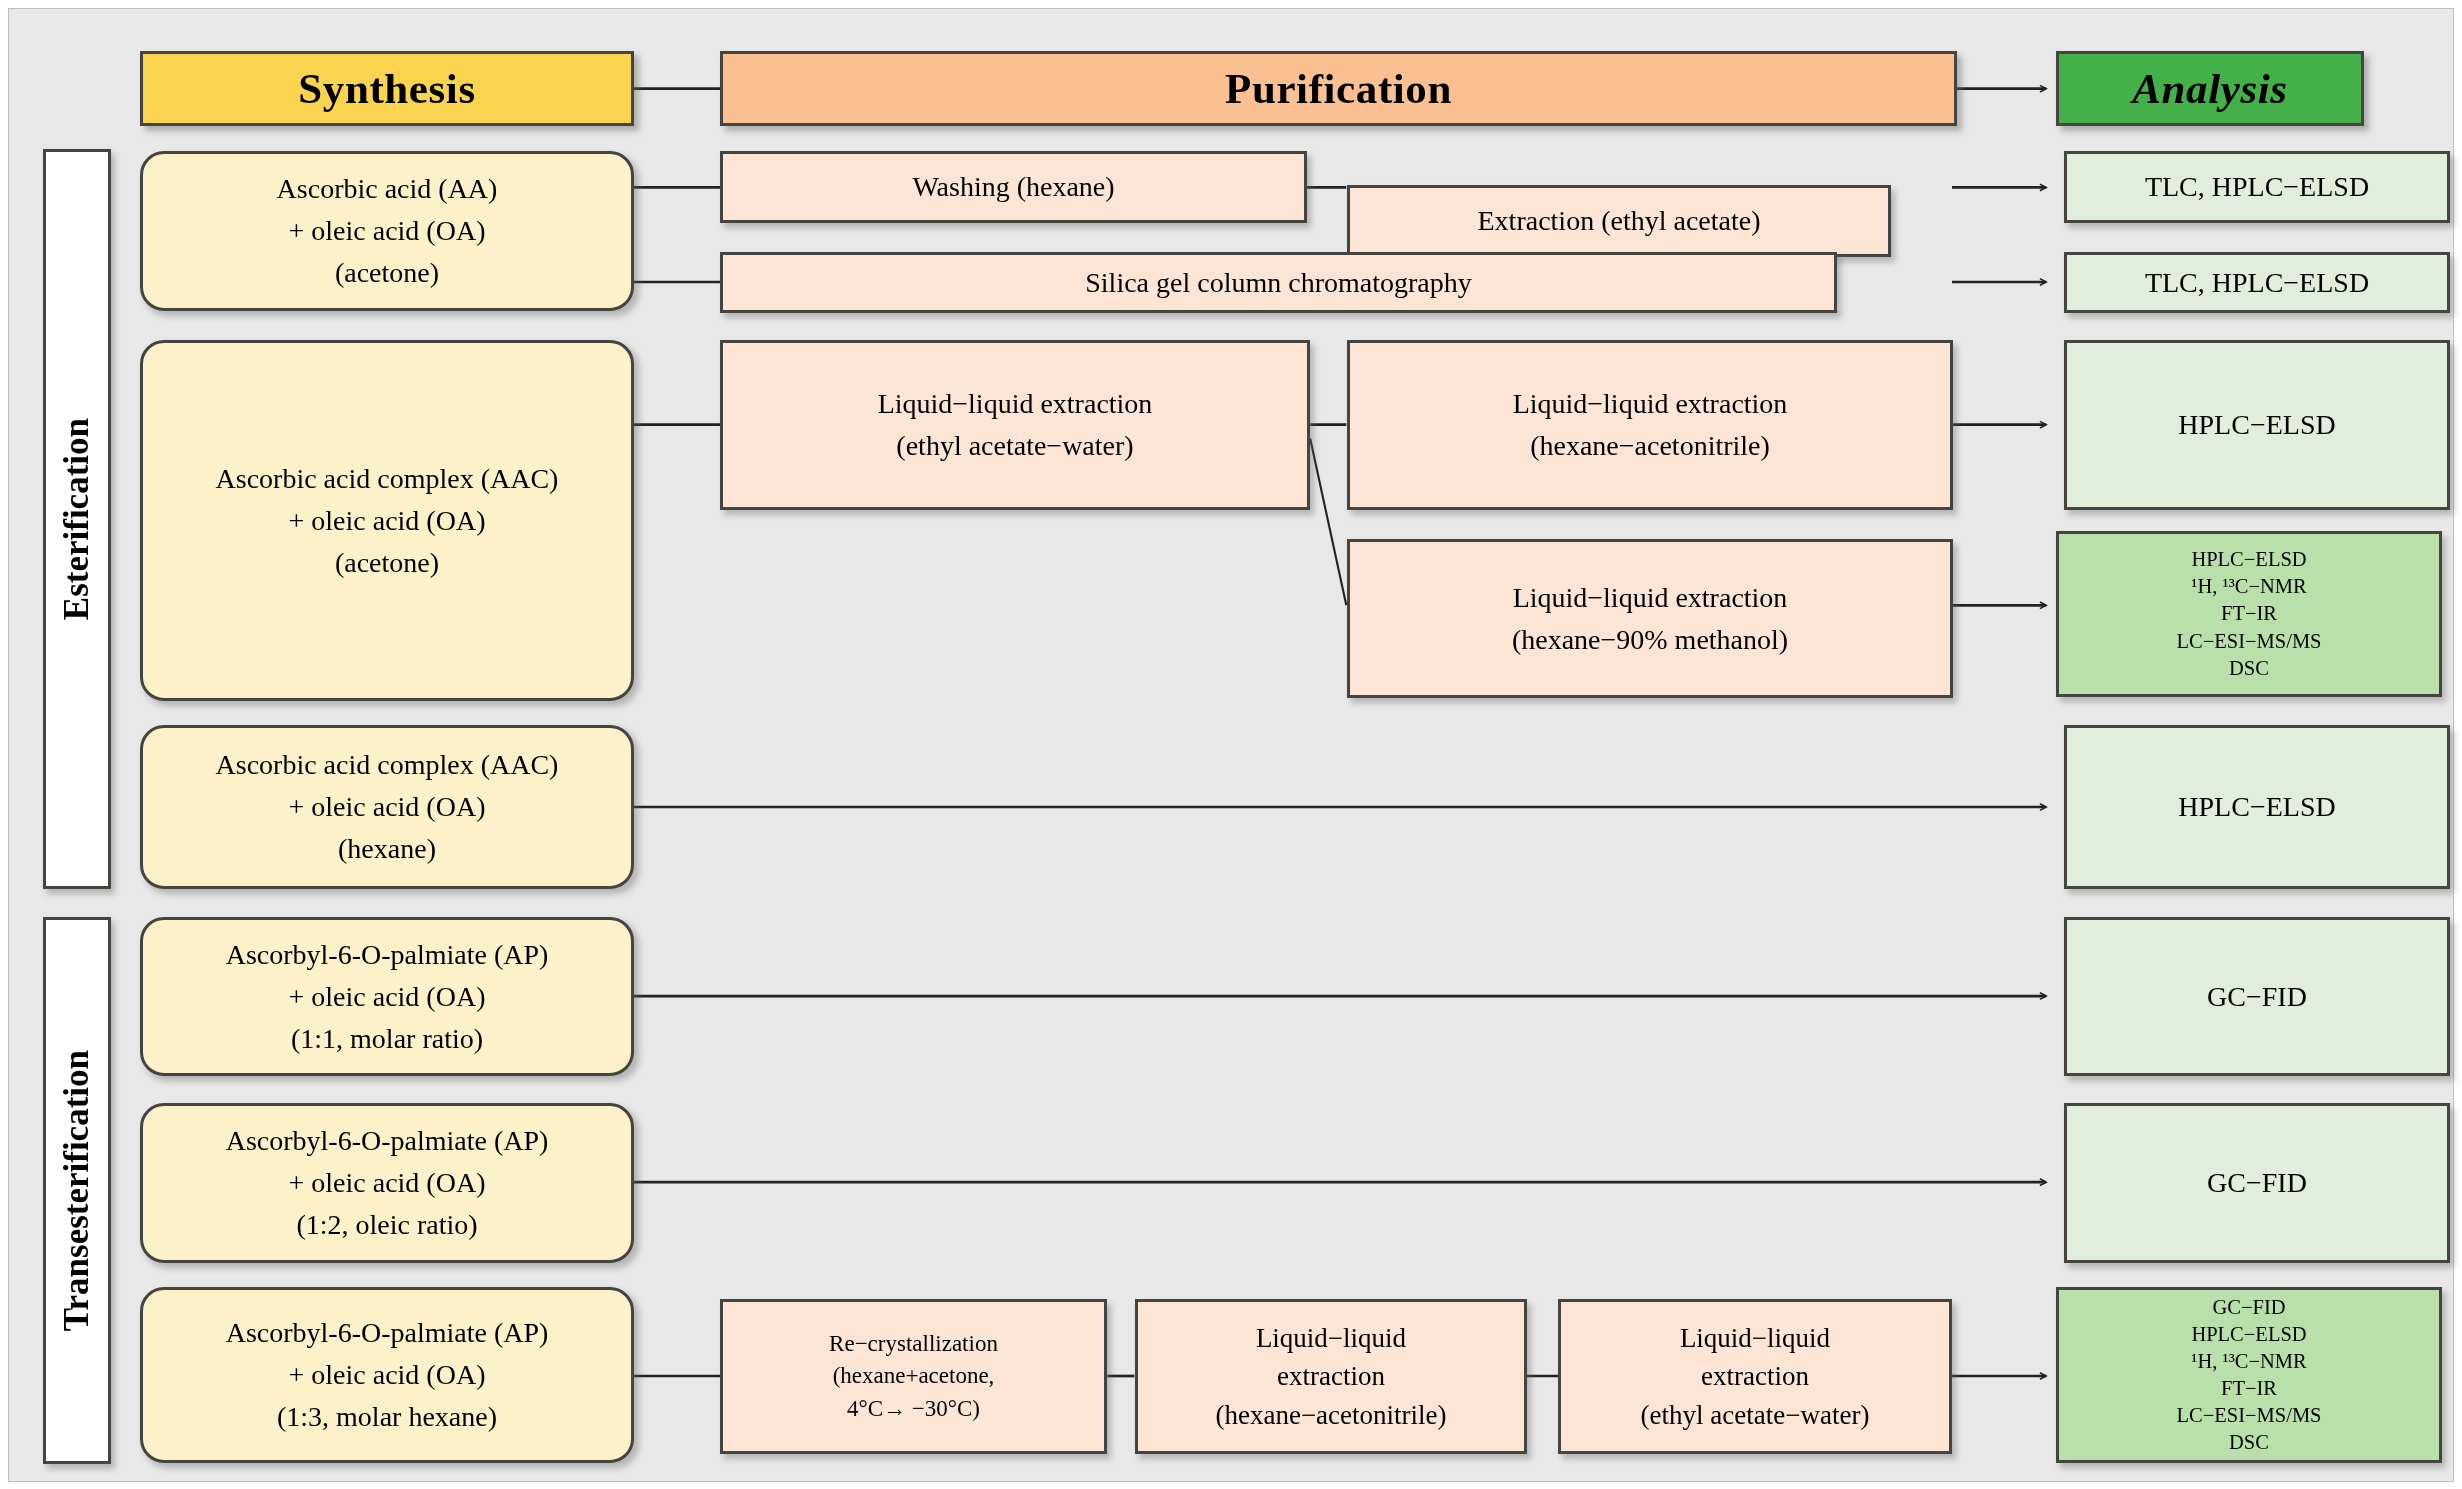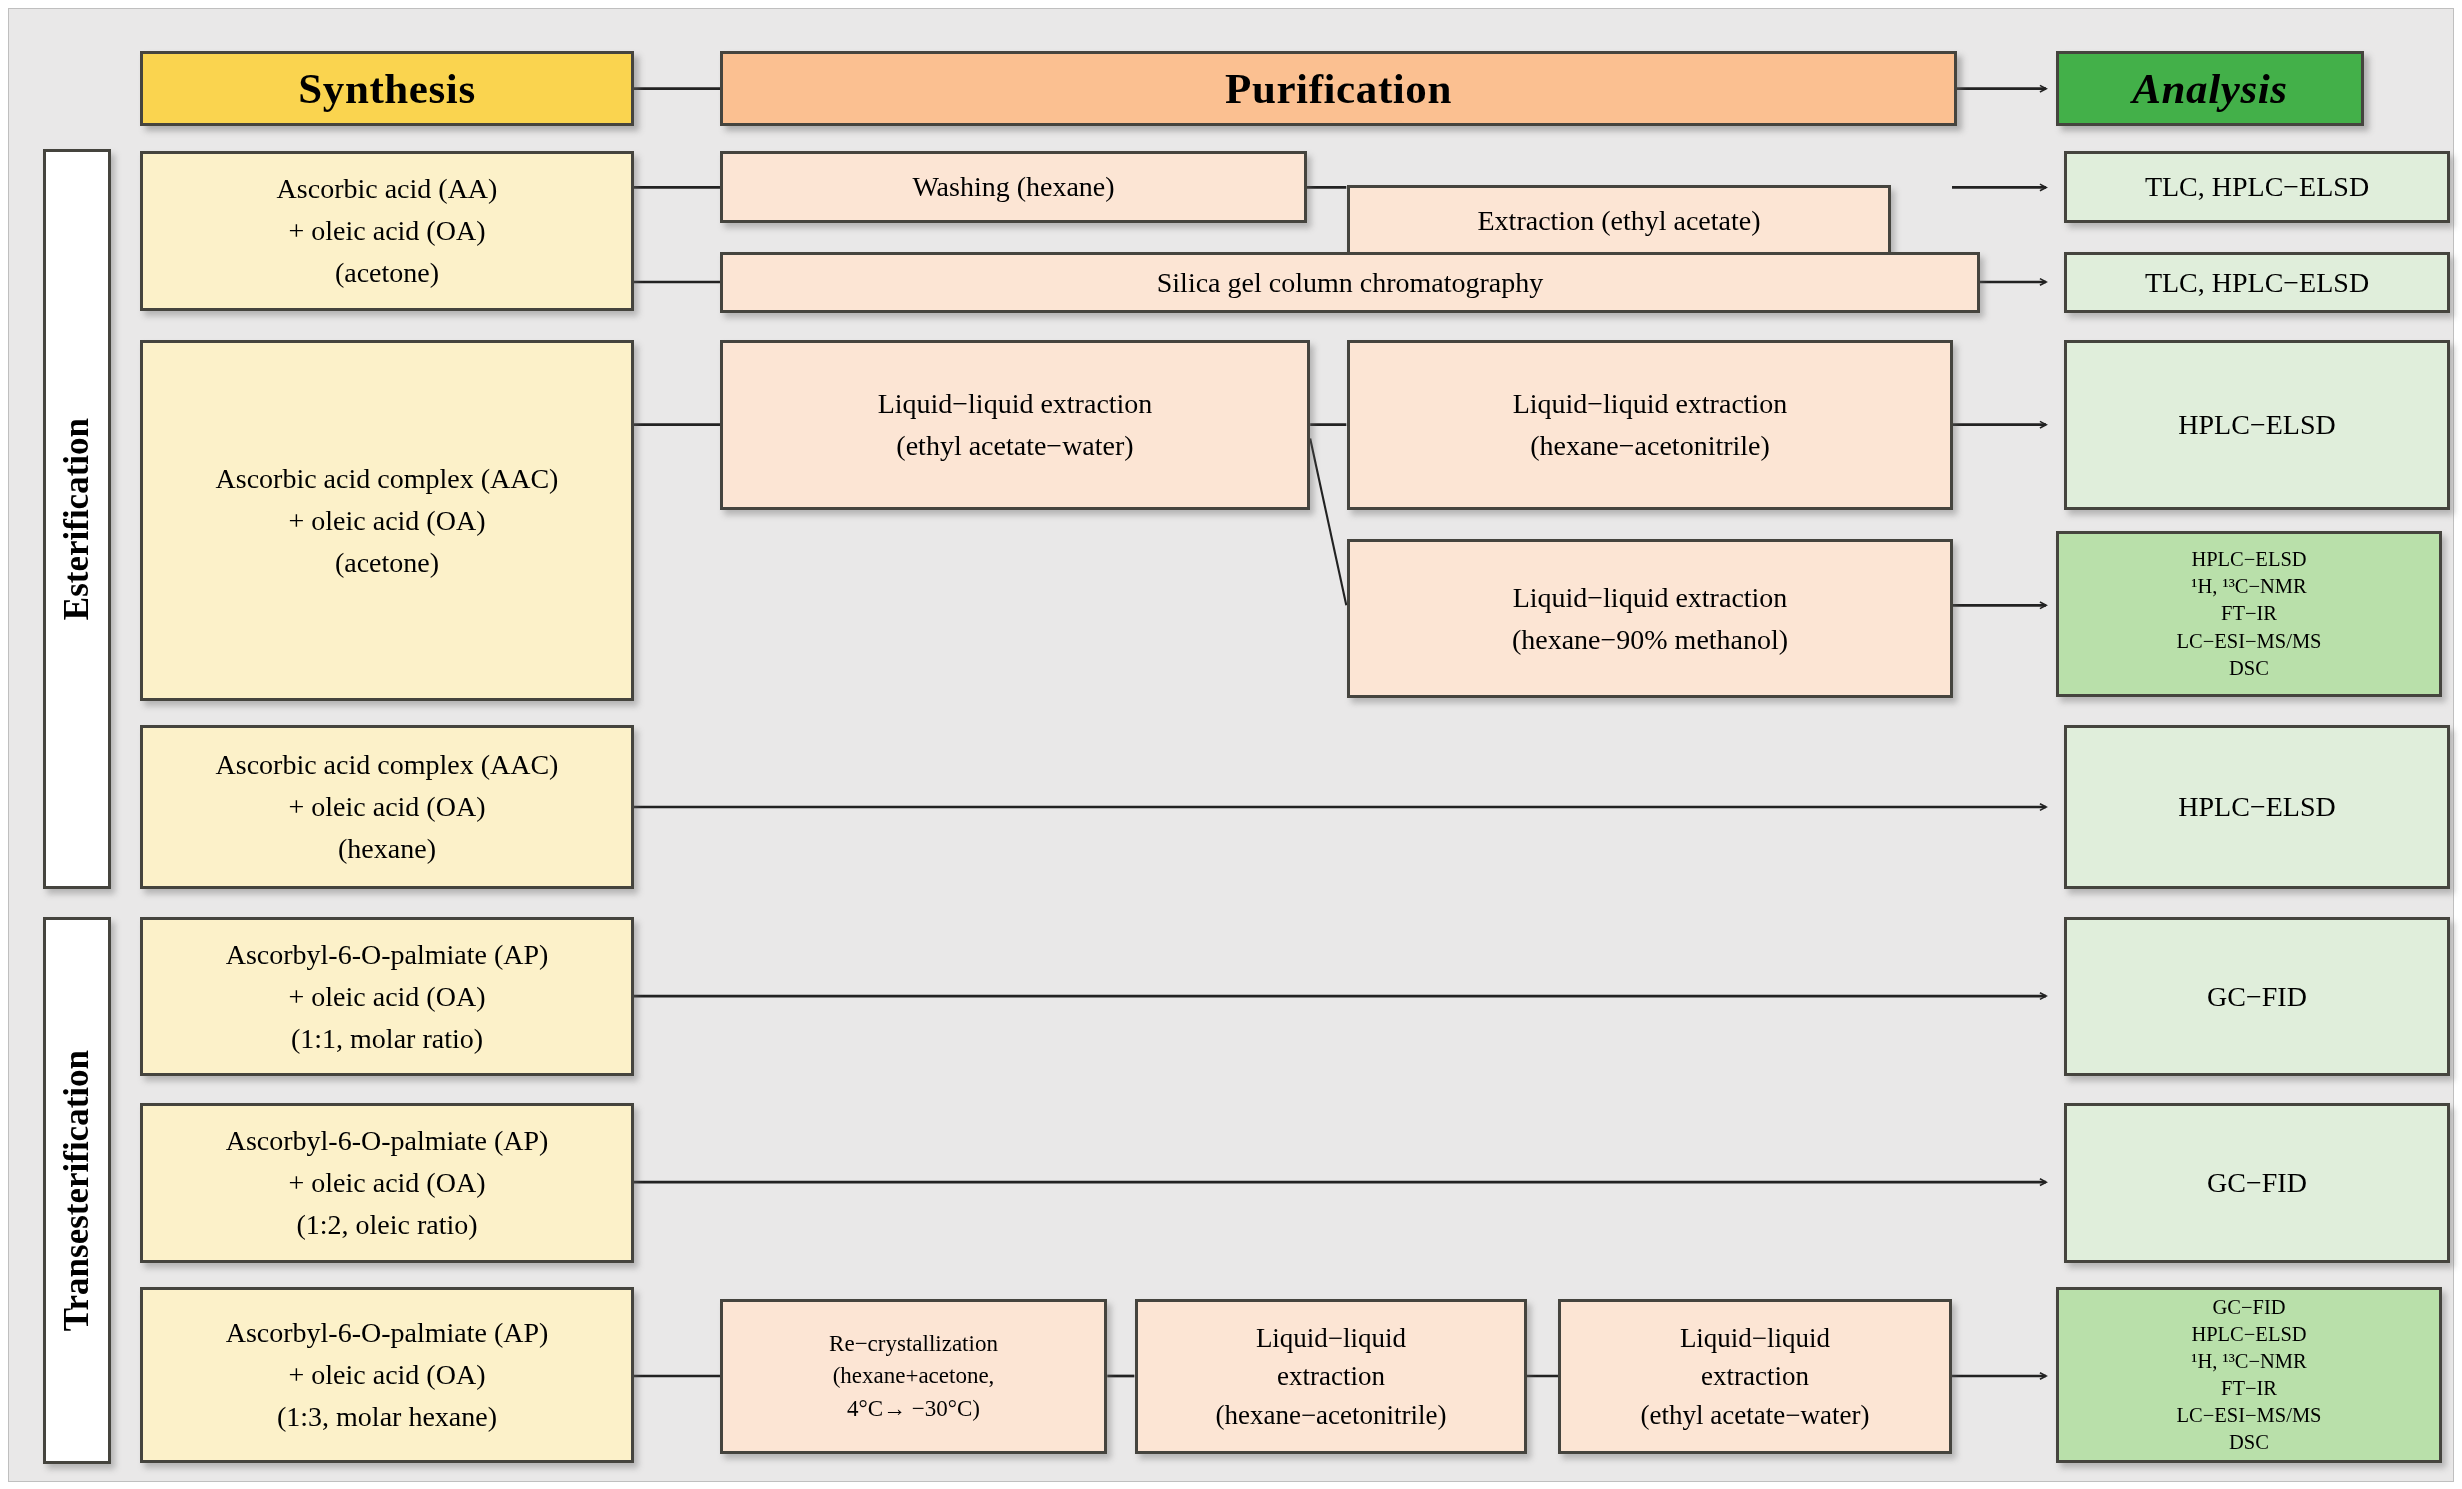--- a/index.html
+++ b/index.html
@@ -14,21 +14,21 @@
   .panel{position:absolute;left:8.4px;top:8.4px;right:8.4px;bottom:8.4px;
          background:var(--bg);border:1.2px solid var(--panel-edge);}
   .hdr{position:absolute;display:flex;align-items:center;justify-content:center;
        font-weight:bold;font-size:43px;color:#000;letter-spacing:0.6px;
        border:3.6px solid var(--border);box-shadow:4.8px 5.4px 6px rgba(105,105,105,.45);
        box-sizing:border-box;}
   .box{position:absolute;display:flex;flex-direction:column;align-items:center;justify-content:center;
        text-align:center;font-size:28px;line-height:1.5;color:#000;
        border:3px solid var(--border);box-shadow:4.2px 4.8px 6px rgba(105,105,105,.4);
        box-sizing:border-box;padding:3.6px 6px;}
-  .syn{background:var(--yellow-box);}
+  .syn{background:var(--yellow-box);border-radius:24px;}
   .pur{background:var(--peach-box);}
   .ana{background:var(--green-light);margin-left:8px;}
   .ana-multi{background:var(--green-mid);font-size:20.5px;line-height:1.32;}
   .side{position:absolute;background:#fff;border:3px solid var(--border);
         display:flex;align-items:center;justify-content:center;
         box-shadow:4.2px 4.8px 6px rgba(105,105,105,.4);box-sizing:border-box;}
   .side span{writing-mode:vertical-rl;transform:rotate(180deg);
              font-weight:bold;font-size:35px;white-space:nowrap;}
   .wires{position:absolute;left:0;top:0;pointer-events:none;}
 </style>
@@ -108,21 +108,21 @@
     <div>+ oleic acid (OA)</div>
     <div>(1:3, molar hexane)</div>
   </div>
 
   <div class="box pur" style="left:720px;top:151px;width:587px;height:72px;">
     <div>Washing (hexane)</div>
   </div>
   <div class="box pur" style="left:1347px;top:151px;width:544px;height:72px;margin-top:34px;">
     <div>Extraction (ethyl acetate)</div>
   </div>
-  <div class="box pur" style="left:720px;top:252px;width:1260px;height:61px;">
+  <div class="box pur" style="left:720px;top:252px;width:1117px;height:61px;">
     <div>Silica gel column chromatography</div>
   </div>
   <div class="box pur" style="left:720px;top:340px;width:590px;height:170px;">
     <div>Liquid−liquid extraction</div>
     <div>(ethyl acetate−water)</div>
   </div>
   <div class="box pur" style="left:1347px;top:340px;width:606px;height:170px;">
     <div>Liquid−liquid extraction</div>
     <div>(hexane−acetonitrile)</div>
   </div>

